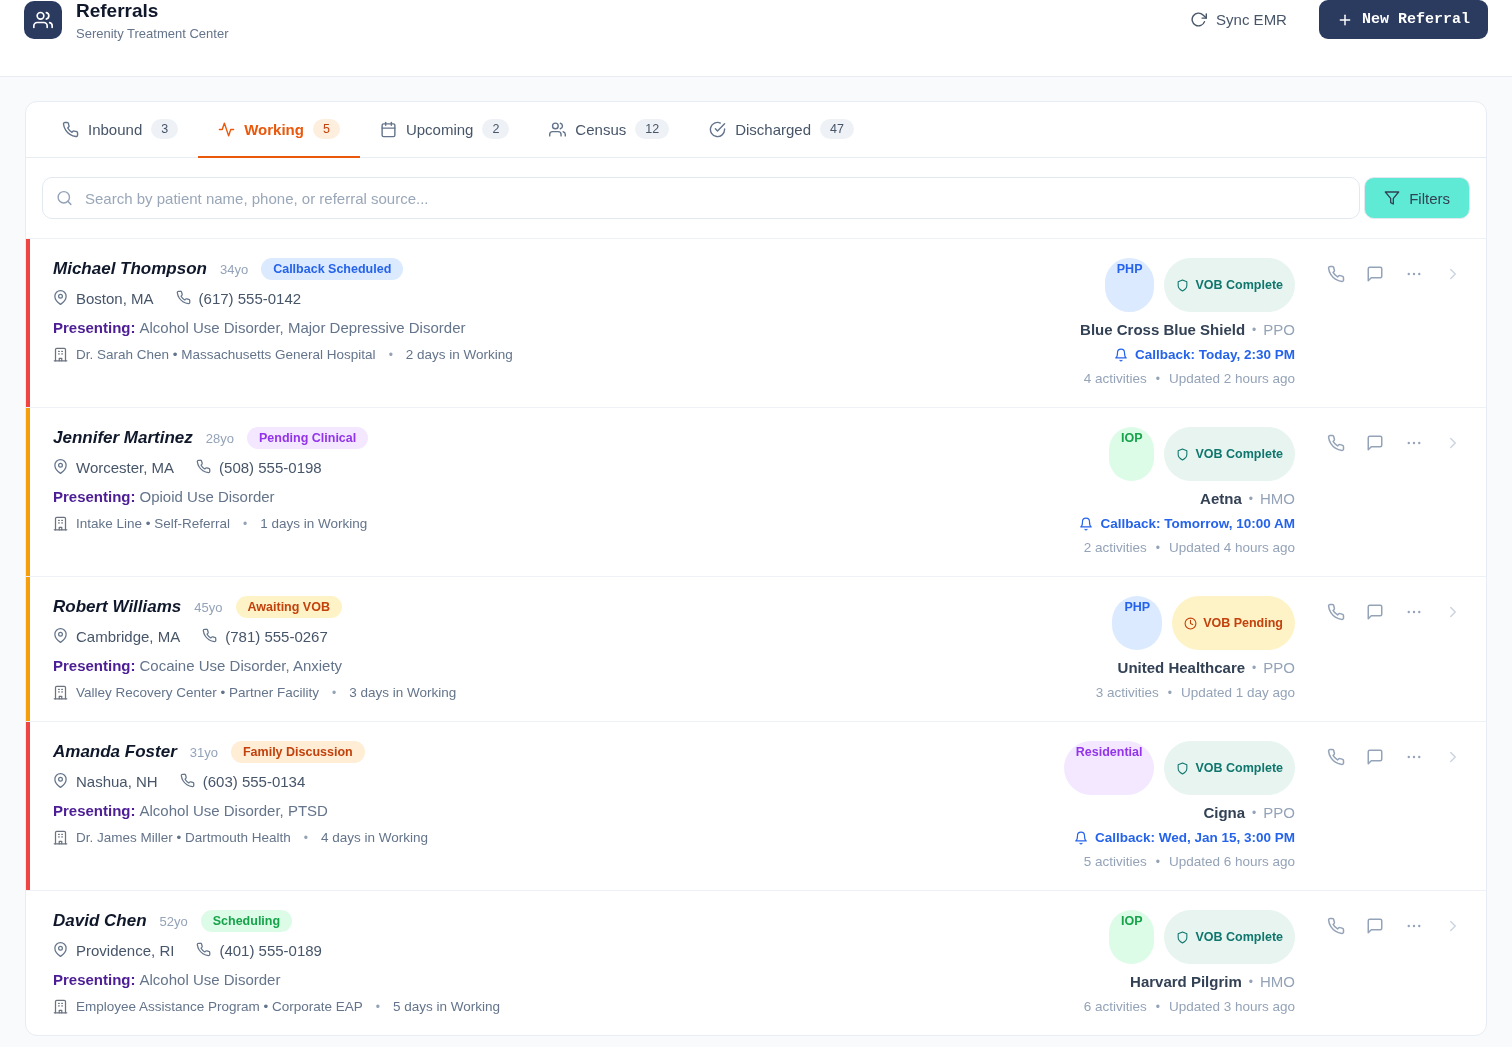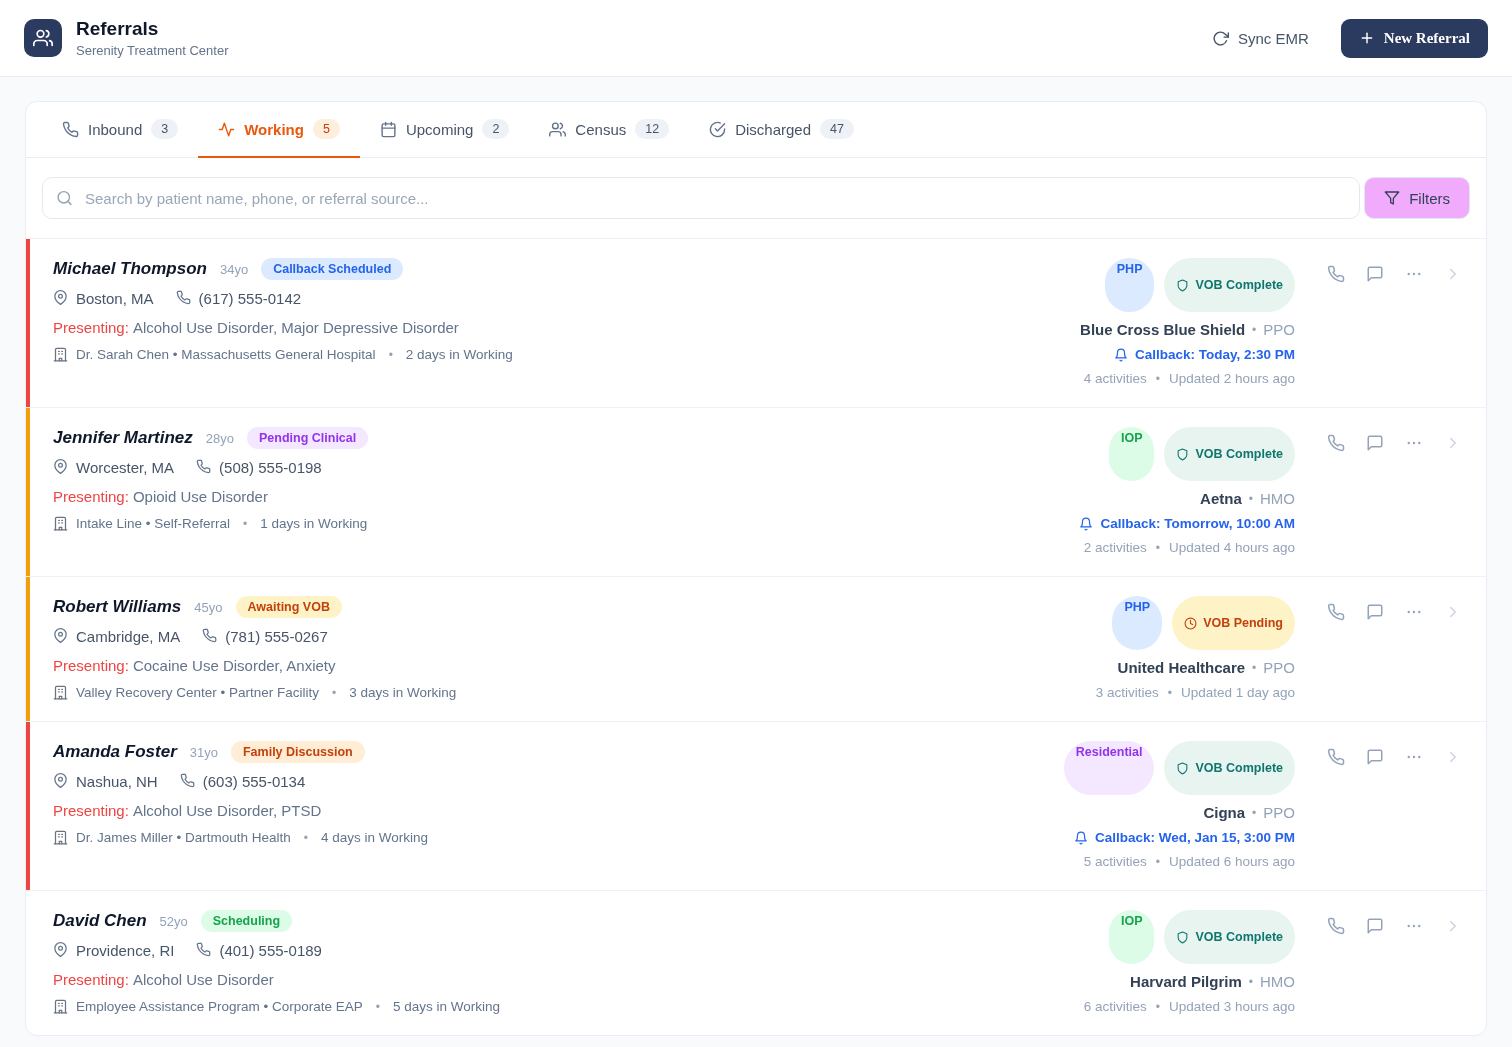--- a/index.html
+++ b/index.html
@@ -8,39 +8,39 @@
     width: 1512px; min-height: 1047px;
     background: #f8fafc;
     font-family: "Liberation Sans", "DejaVu Sans", sans-serif;
     color: #0f172a;
   }
   svg { display: block; }
 
   
   .topbar {
     height: 77px; background: #fff; border-bottom: 1px solid #e8edf3;
-    display: flex; align-items: center; justify-content: space-between;
+    display: flex; align-items: flex-start; justify-content: space-between;
     padding: 0 24px;
   }
   .brand { display: flex; align-items: center; gap: 14px; }
   .logo {
     width: 38px; height: 38px; border-radius: 10px; background: #2b3a5f;
     display: flex; align-items: center; justify-content: center; color: #fff;
   }
   .title { font-size: 19px; font-weight: bold; color: #0f172a; line-height: 1.2; }
   .subtitle { font-size: 13px; color: #64748b; margin-top: 3px; }
   .topbar-actions { display: flex; align-items: center; gap: 26px; }
   .sync-btn {
     display: flex; align-items: center; gap: 9px; background: none; border: none;
     color: #475569; font-size: 15px; cursor: pointer; font-family: inherit;
   }
   .new-btn {
     display: flex; align-items: center; gap: 9px; background: #2b3a5f; color: #fff;
     border: none; border-radius: 9px; padding: 11px 18px; font-size: 15px;
-    font-weight: 600; cursor: pointer; font-family: Liberation Serif, serif;
+    font-weight: 600; cursor: pointer; font-family: Liberation Mono, monospace;
   }
 
   
   .container {
     margin: 24px 25px 0; background: #fff;
     border: 1px solid #e8edf3; border-radius: 12px; overflow: hidden;
   }
   .tabs { display: flex; padding: 0 16px; border-bottom: 1px solid #e8edf3; }
   .tab {
     display: flex; align-items: center; gap: 9px; padding: 17px 20px;
@@ -62,21 +62,21 @@
     position: absolute; left: 14px; top: 50%; transform: translateY(-50%); color: #94a3b8;
   }
   .search-input {
     width: 100%; height: 42px; border: 1px solid #e2e8f0; border-radius: 10px;
     padding: 0 14px 0 42px; font-size: 15px; color: #334155; background: #fff;
     font-family: inherit; outline: none;
   }
   .search-input::placeholder { color: #9aa7b8; }
   .filters-btn {
     display: flex; align-items: center; gap: 9px; border: 1px solid #e2e8f0;
-    background: #f0abfc; border-radius: 10px; padding: 0 19px; font-size: 15px;
+    background: #5eead4; border-radius: 10px; padding: 0 19px; font-size: 15px;
     color: #334155; cursor: pointer; font-family: inherit;
   }
 
   
   .card {
     position: relative; display: flex; justify-content: space-between;
     padding: 19px 22px 21px 27px; border-top: 1px solid #eef2f6;
   }
   .card::before { content: ""; position: absolute; left: 0; top: 0; bottom: 0; width: 4px; }
   .card.red::before { background: #ef4444; }
@@ -94,21 +94,21 @@
   .badge.purple { background: #f3e8ff; color: #9333ea; }
   .badge.amber  { background: #fef3c7; color: #c2410c; }
   .badge.peach  { background: #ffedd5; color: #c2410c; }
   .badge.green  { background: #dcfce7; color: #16a34a; }
 
   .contact-row { display: flex; align-items: center; gap: 22px; margin-top: 10px; font-size: 15px; color: #475569; }
   .contact-item { display: flex; align-items: flex-start; gap: 8px; }
   .contact-item svg { color: #64748b; }
 
   .presenting-row { margin-top: 12px; font-size: 15px; color: #64748b; }
-  .presenting-label { color: #ef4444; font-weight: 400; margin-right: 4px; }
+  .presenting-label { color: #4c1d95; font-weight: 700; margin-right: 4px; }
 
   .source-row { display: flex; align-items: center; margin-top: 11px; font-size: 13.5px; color: #64748b; }
   .source-row svg { color: #6b7280; margin-right: 8px; }
   .dot { color: #94a3b8; margin: 0 9px; font-size: 12px; }
   .source-row .dot { margin: 0 13px; }
 
   .card-right { display: flex; align-items: flex-start; gap: 30px; }
   .meta-col { display: flex; flex-direction: column; align-items: flex-end; gap: 9px; }
   .badges-row { display: flex; gap: 10px; }
   .vob-badge {

